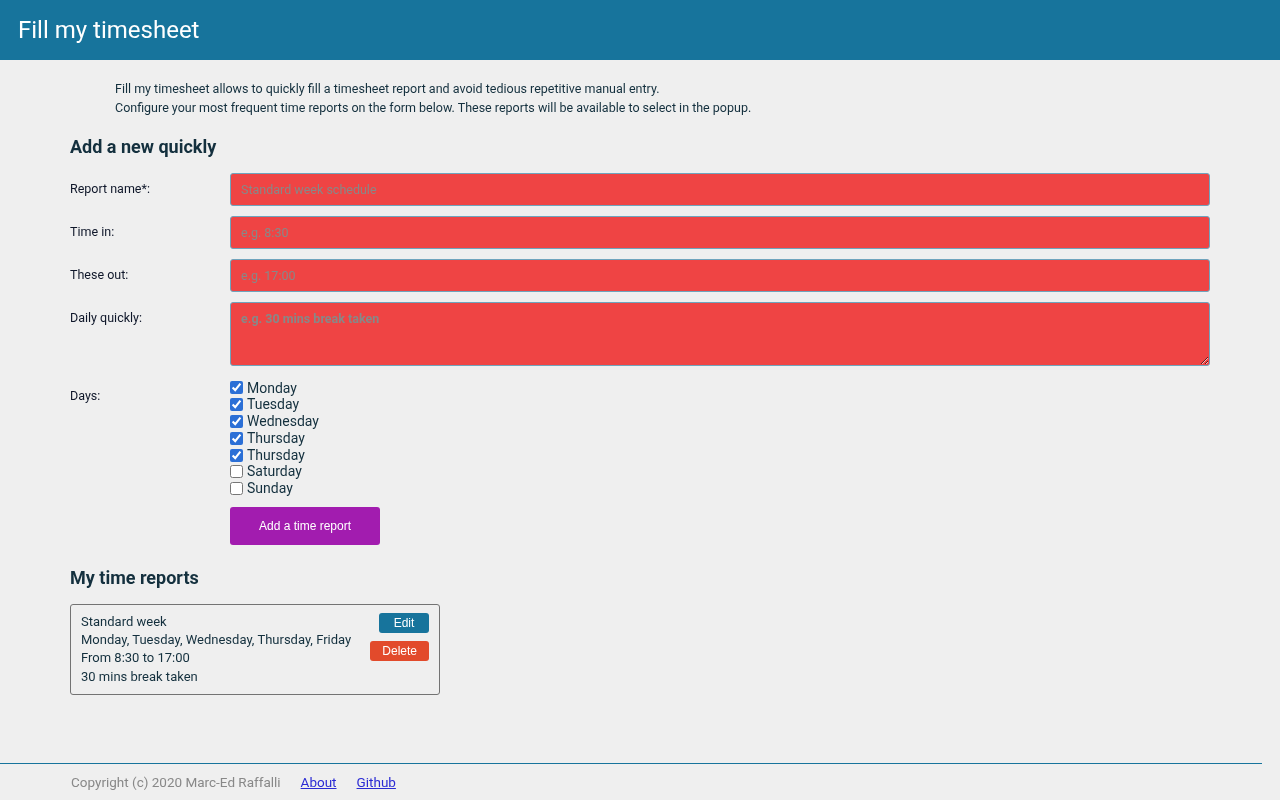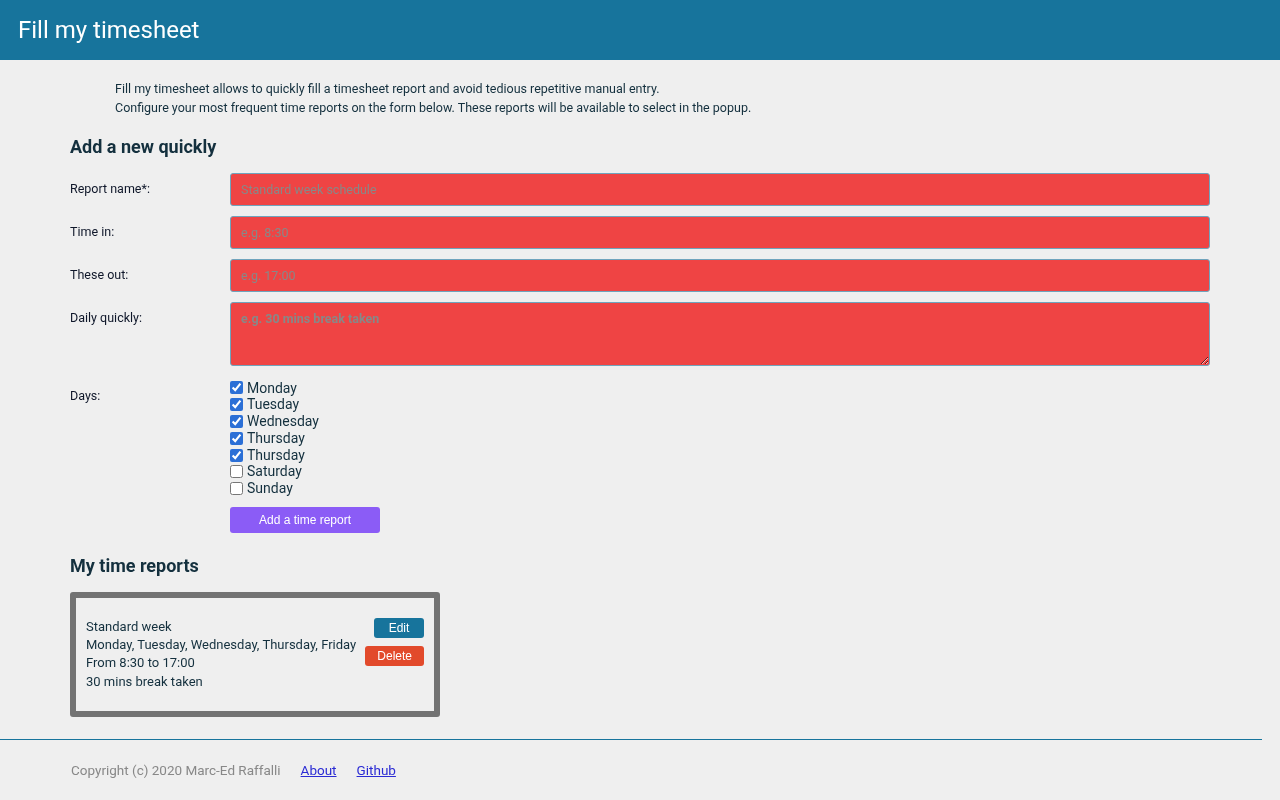--- a/index.html
+++ b/index.html
@@ -22,47 +22,47 @@
     color: #333;
   }
   input[type="text"]::placeholder, textarea::placeholder { color: #888; }
   textarea { height: 64px; resize: both; font-weight: bold; }
   .days-list { font-size: 14px; line-height: 1.2; }
   .days-list label { display: flex; align-items: center; gap: 4px; margin-bottom: 0px; }
   .days-list input[type="checkbox"] { width: 13px; height: 13px; accent-color: #2b6fd6; }
   .add-btn {
     margin-top: 10px;
     width: 150px;
-    padding: 6px 0;
-    background: #8b5cf6;
+    padding: 12px 0;
+    background: #a21caf;
     color: #fff;
     border: none;
     border-radius: 3px;
     font-size: 12px;
     cursor: not-allowed;
   }
   .section-gap { margin-top: 22px; }
   .report-card {
-    border: 6px solid #737373;
+    border: 1px solid #737373;
     border-radius: 3px;
     width: 370px;
-    padding: 20px 10px;
+    padding: 8px 10px;
     display: flex;
     justify-content: space-between;
     font-size: 13px;
     line-height: 1.4;
   }
   .report-info { flex: 1; }
   .report-actions { display: flex; flex-direction: column; gap: 8px; align-items: flex-end; }
   .btn-edit, .btn-delete {
     border: none; color: #fff; font-size: 12px; padding: 3px 12px; border-radius: 3px; cursor: pointer; min-width: 50px;
   }
   .btn-edit { background: #17749c; text-align: center; }
   .btn-delete { background: #e24a2b; }
-  .footer { position: absolute; bottom: 0; left: 0; right: 18px; border-top: 1px solid #17749c; padding: 22px 0; }
+  .footer { position: absolute; bottom: 0; left: 0; right: 18px; border-top: 1px solid #17749c; padding: 10px 0; }
   .footer-inner { width: 1120px; margin: 0 auto; font-size: 13.5px; color: #888; display: flex; gap: 20px; align-items: center; }
   .footer a { color: #2b2bd4; text-decoration: underline; }
 </style>
 </head>
 <body>
 
 <div class="header">
   <span>Fill my timesheet</span>
 </div>
 

